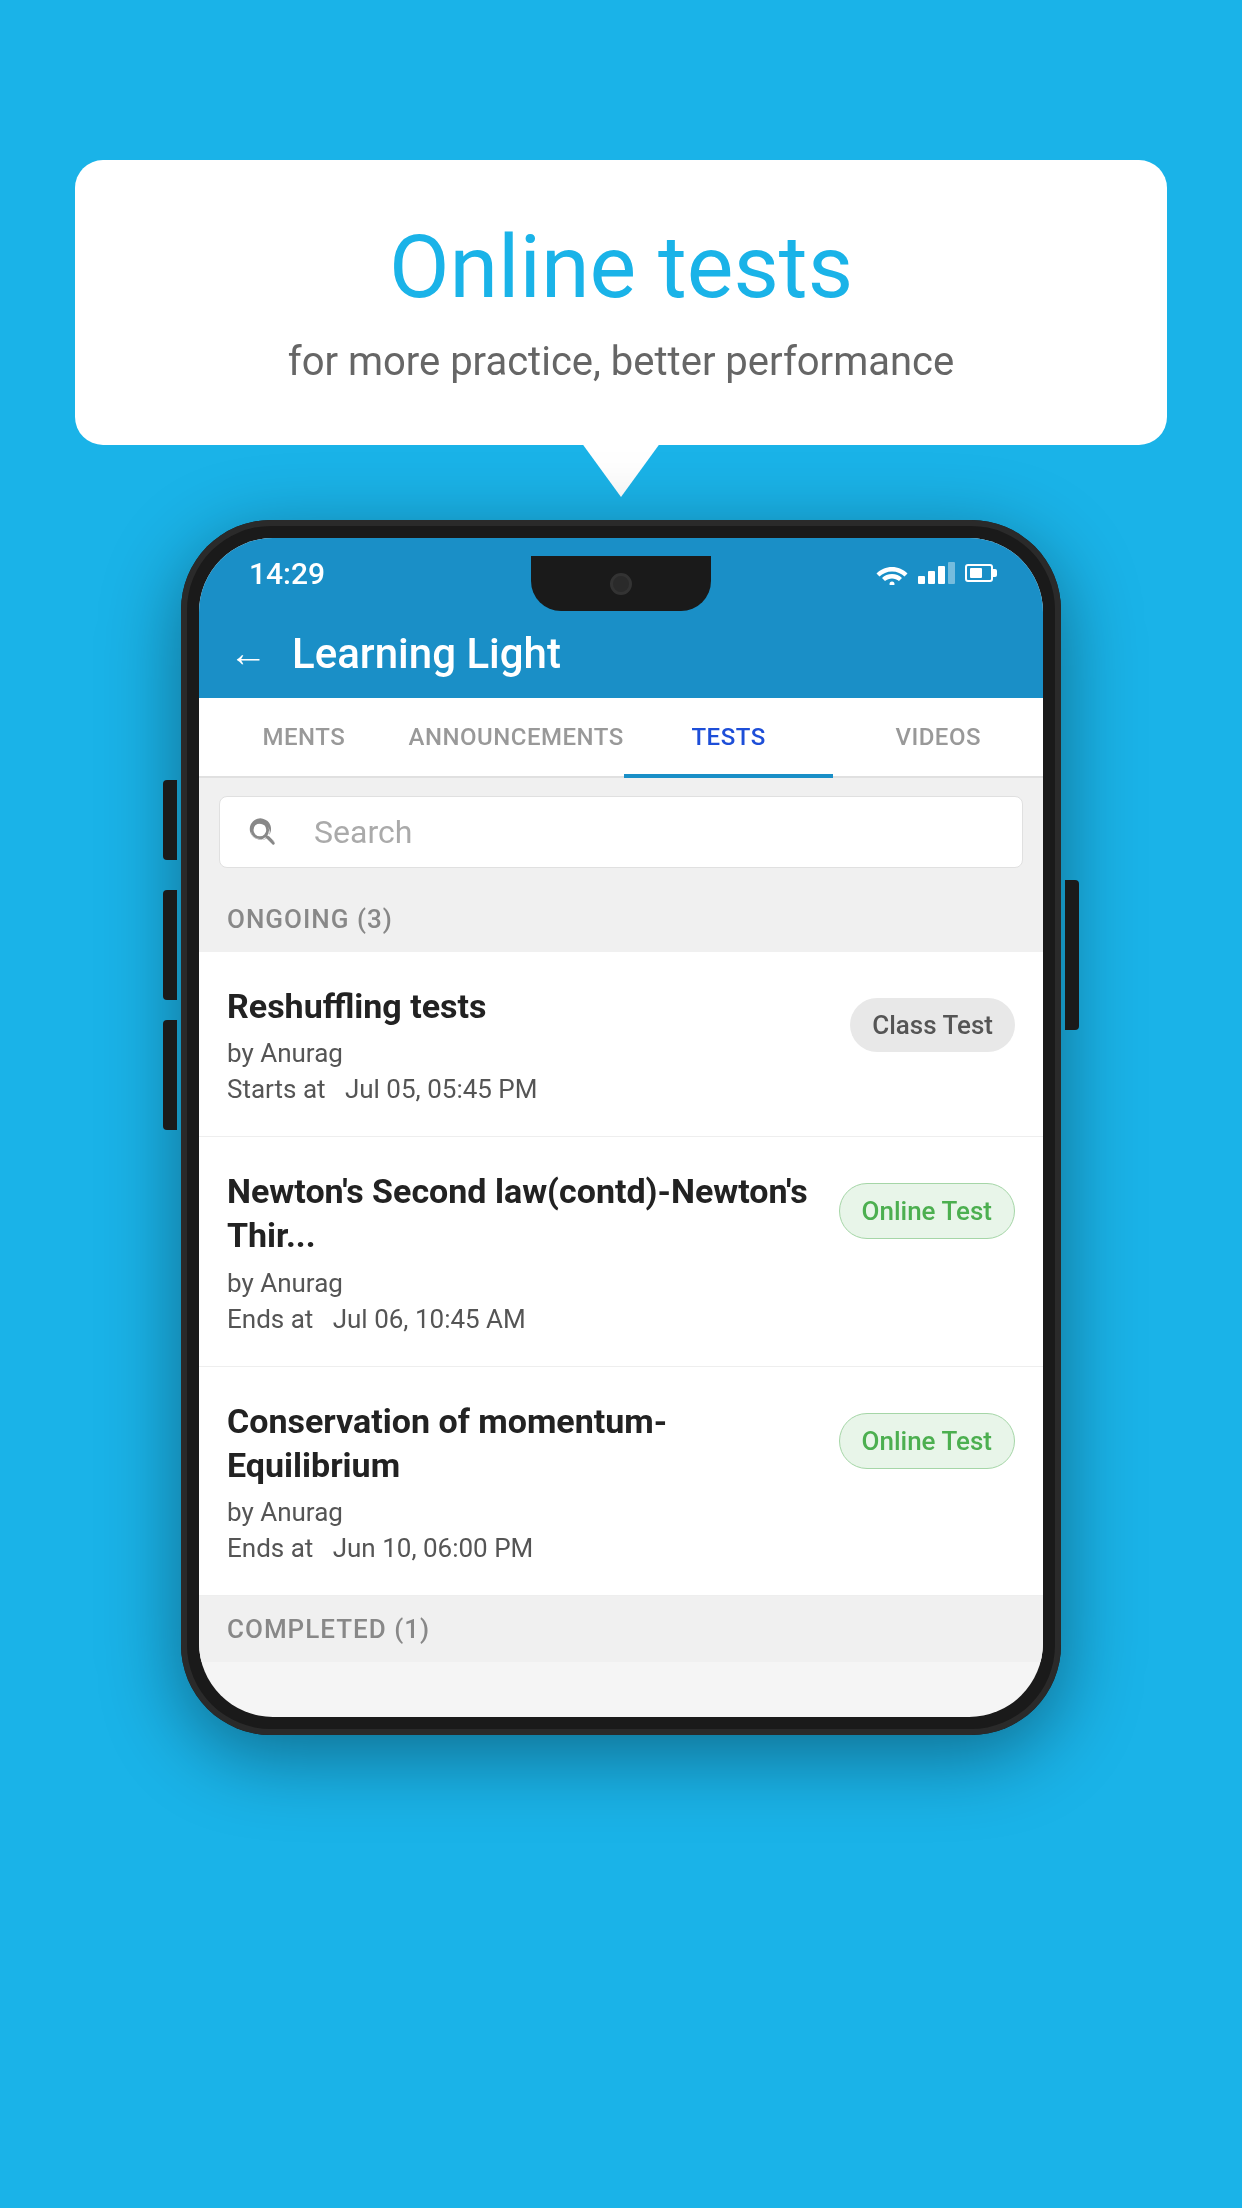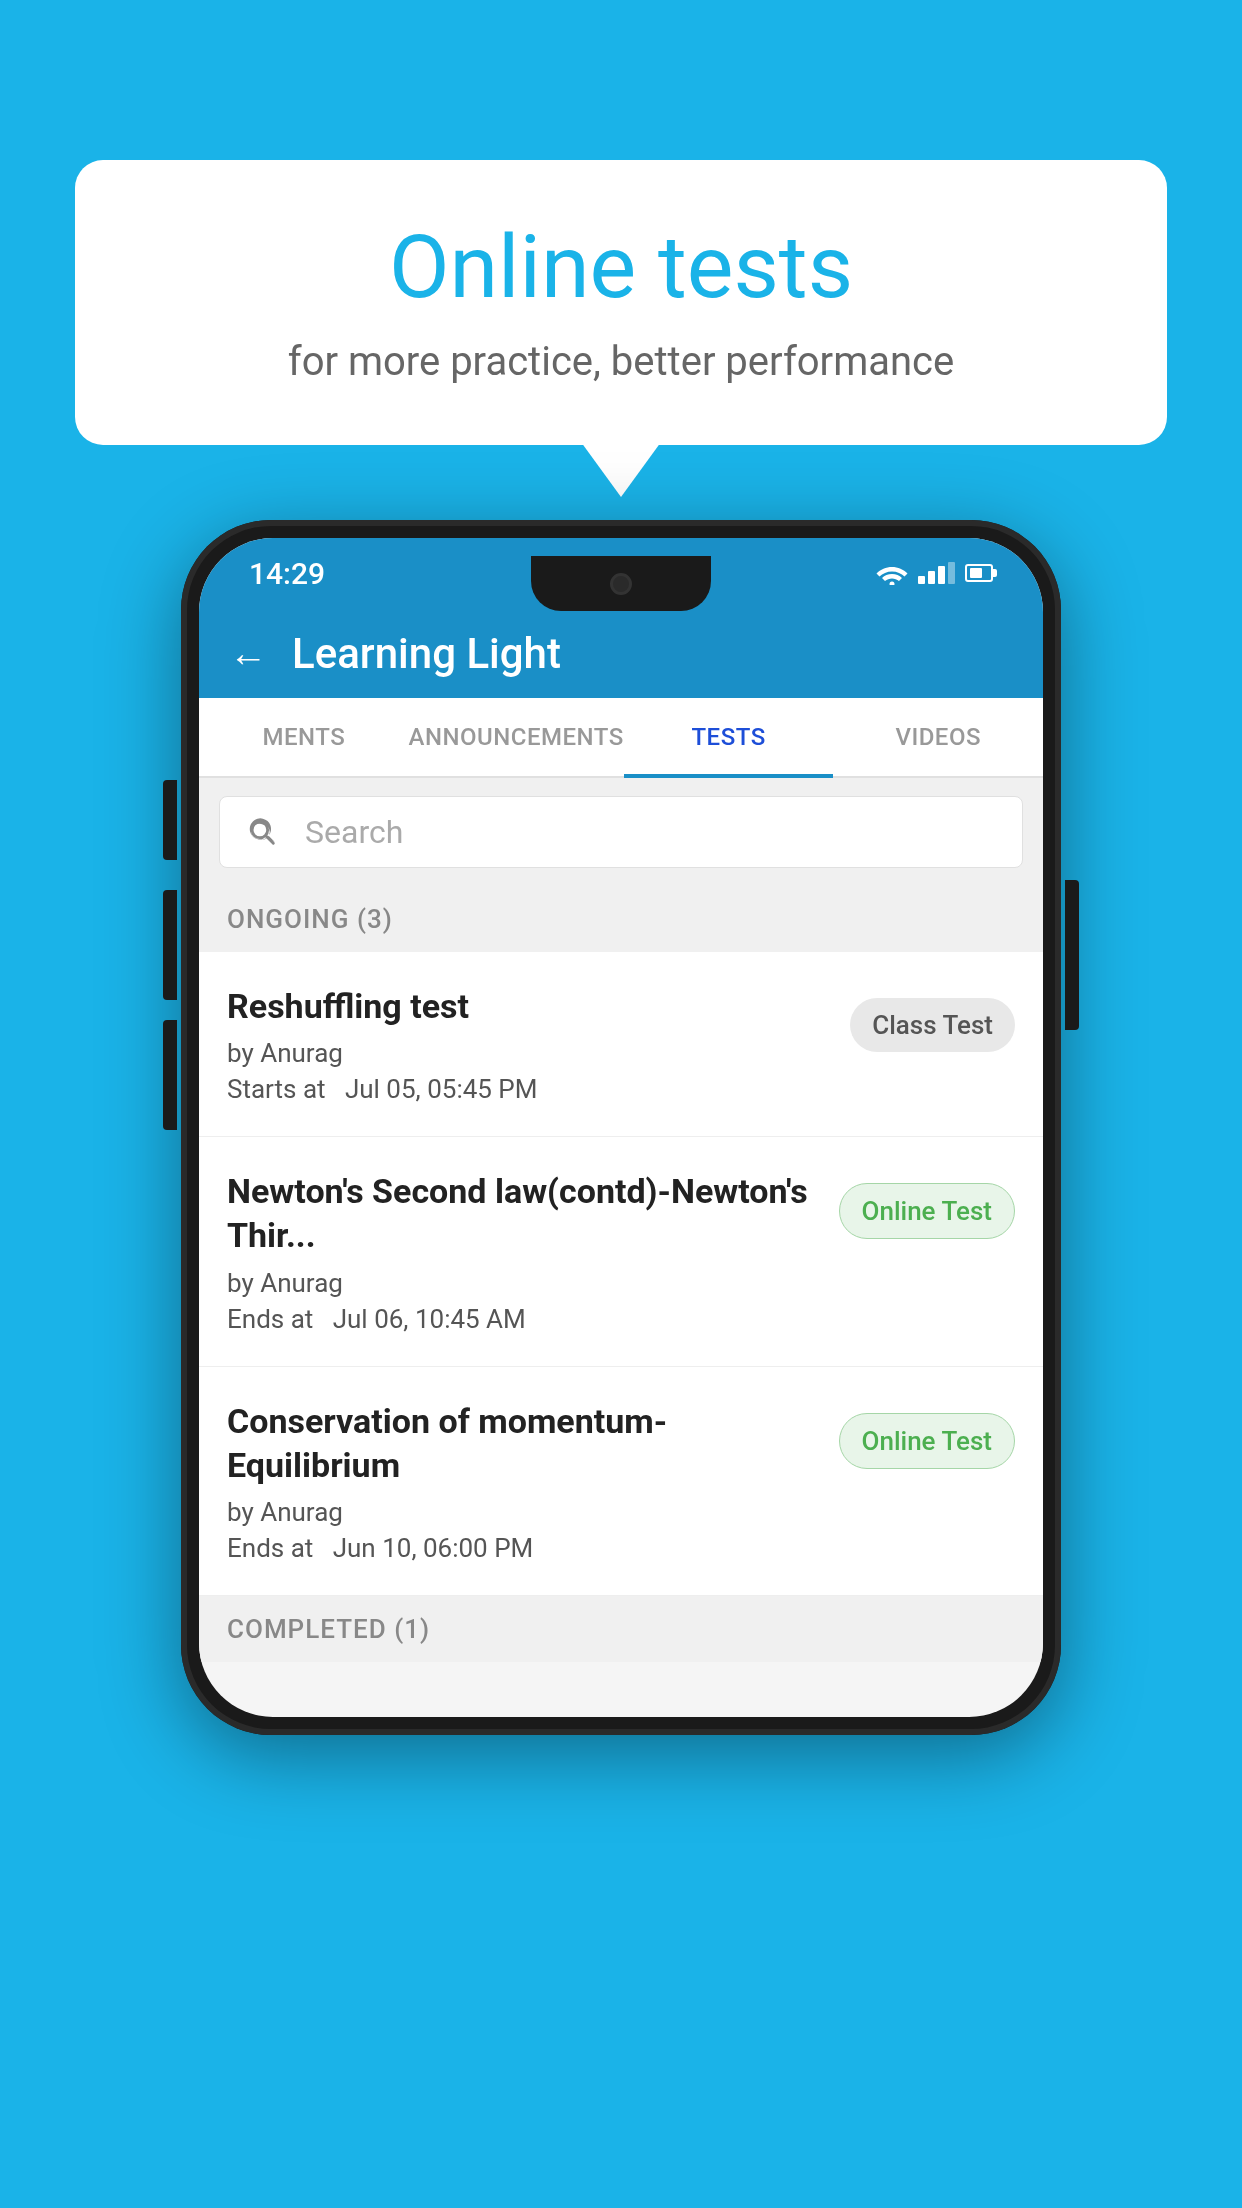--- a/index.html
+++ b/index.html
@@ -234,21 +234,21 @@
       padding: 18px 20px;
     }
 
     .search-bar {
       background: white;
       border-radius: 8px;
       height: 72px;
       display: flex;
       align-items: center;
       padding: 0 25px;
-      gap: 26px;
+      gap: 35px;
       border: 1px solid #e0e0e0;
     }
 
     .search-placeholder {
       font-size: 32px;
       color: #aaa;
     }
 
     
     .section-header {
@@ -450,21 +450,21 @@
         <span class="search-placeholder">Search</span>
       </div>
     </div>
 
     <div class="section-header">ONGOING (3)</div>
 
     <div class="test-list">
 
       <div class="test-item">
         <div class="test-info">
-          <div class="test-name">Reshuffling test</div>
+          <div class="test-name">Reshuffling tests</div>
           <div class="test-by">by Anurag</div>
           <div class="test-time">
             <span>Starts at</span>
             &nbsp;
             <span>Jul 05, 05:45 PM</span>
           </div>
         </div>
         <div class="test-badge badge-class">Class Test</div>
       </div>
 

